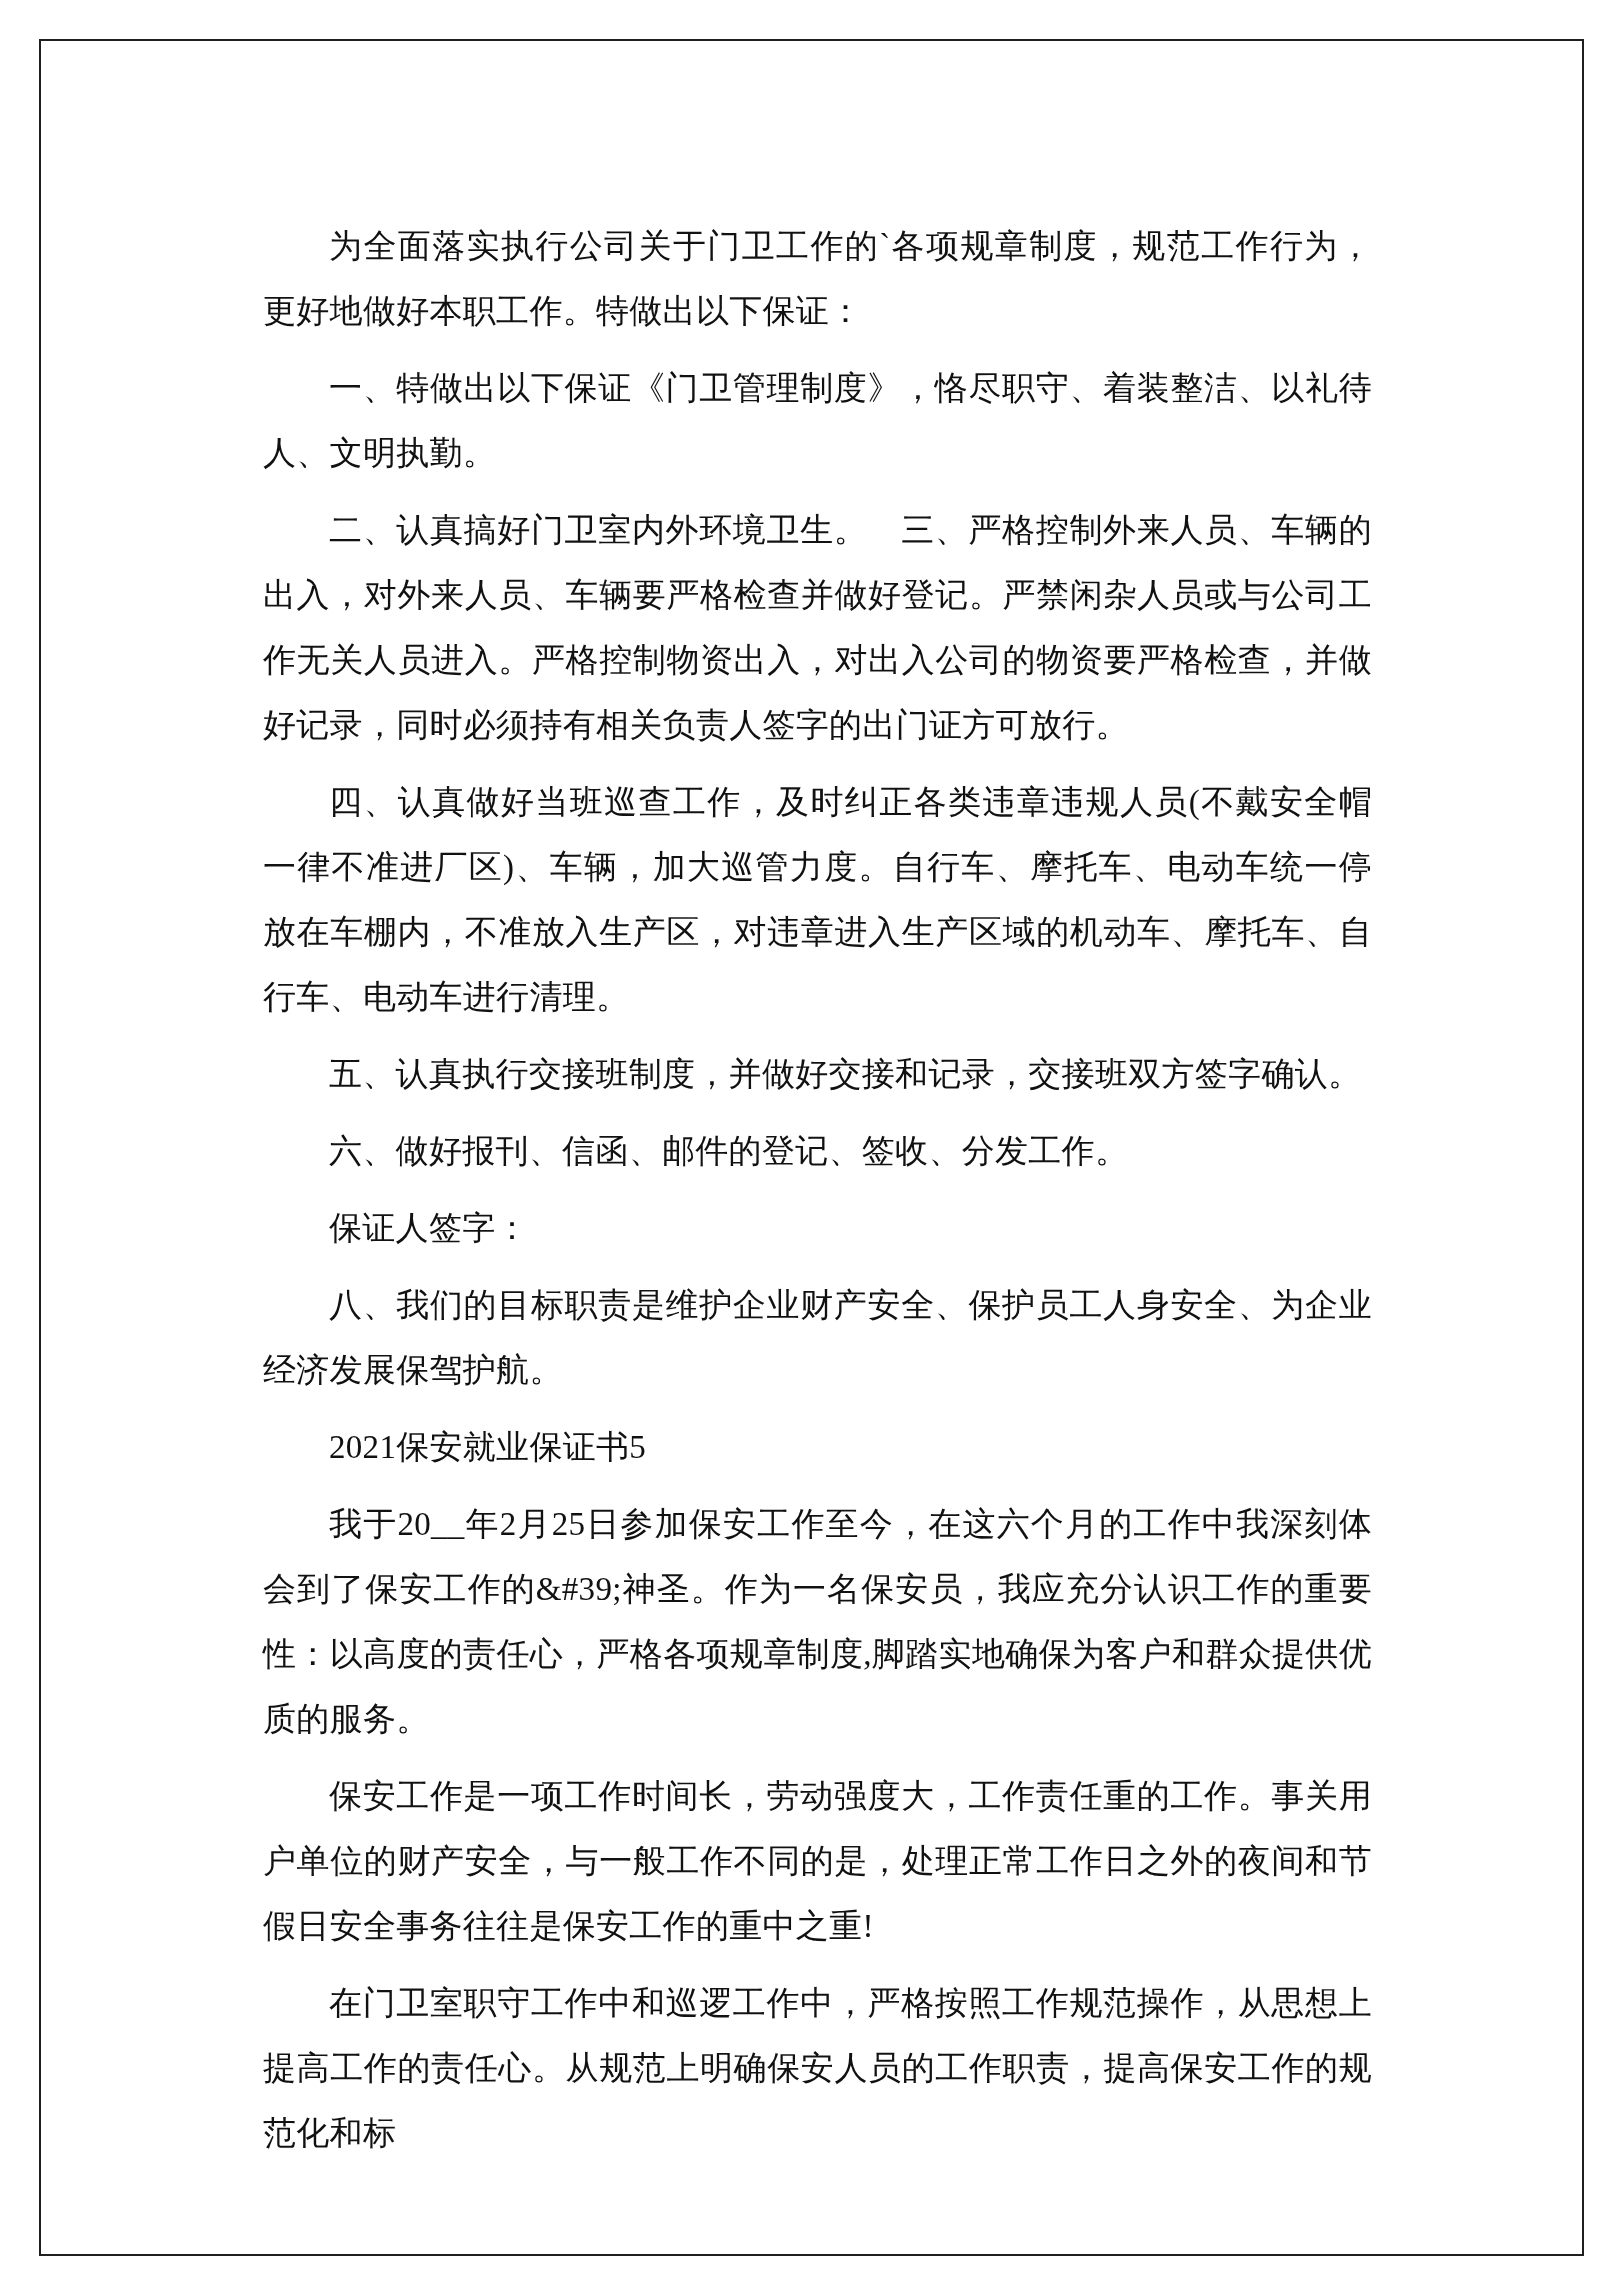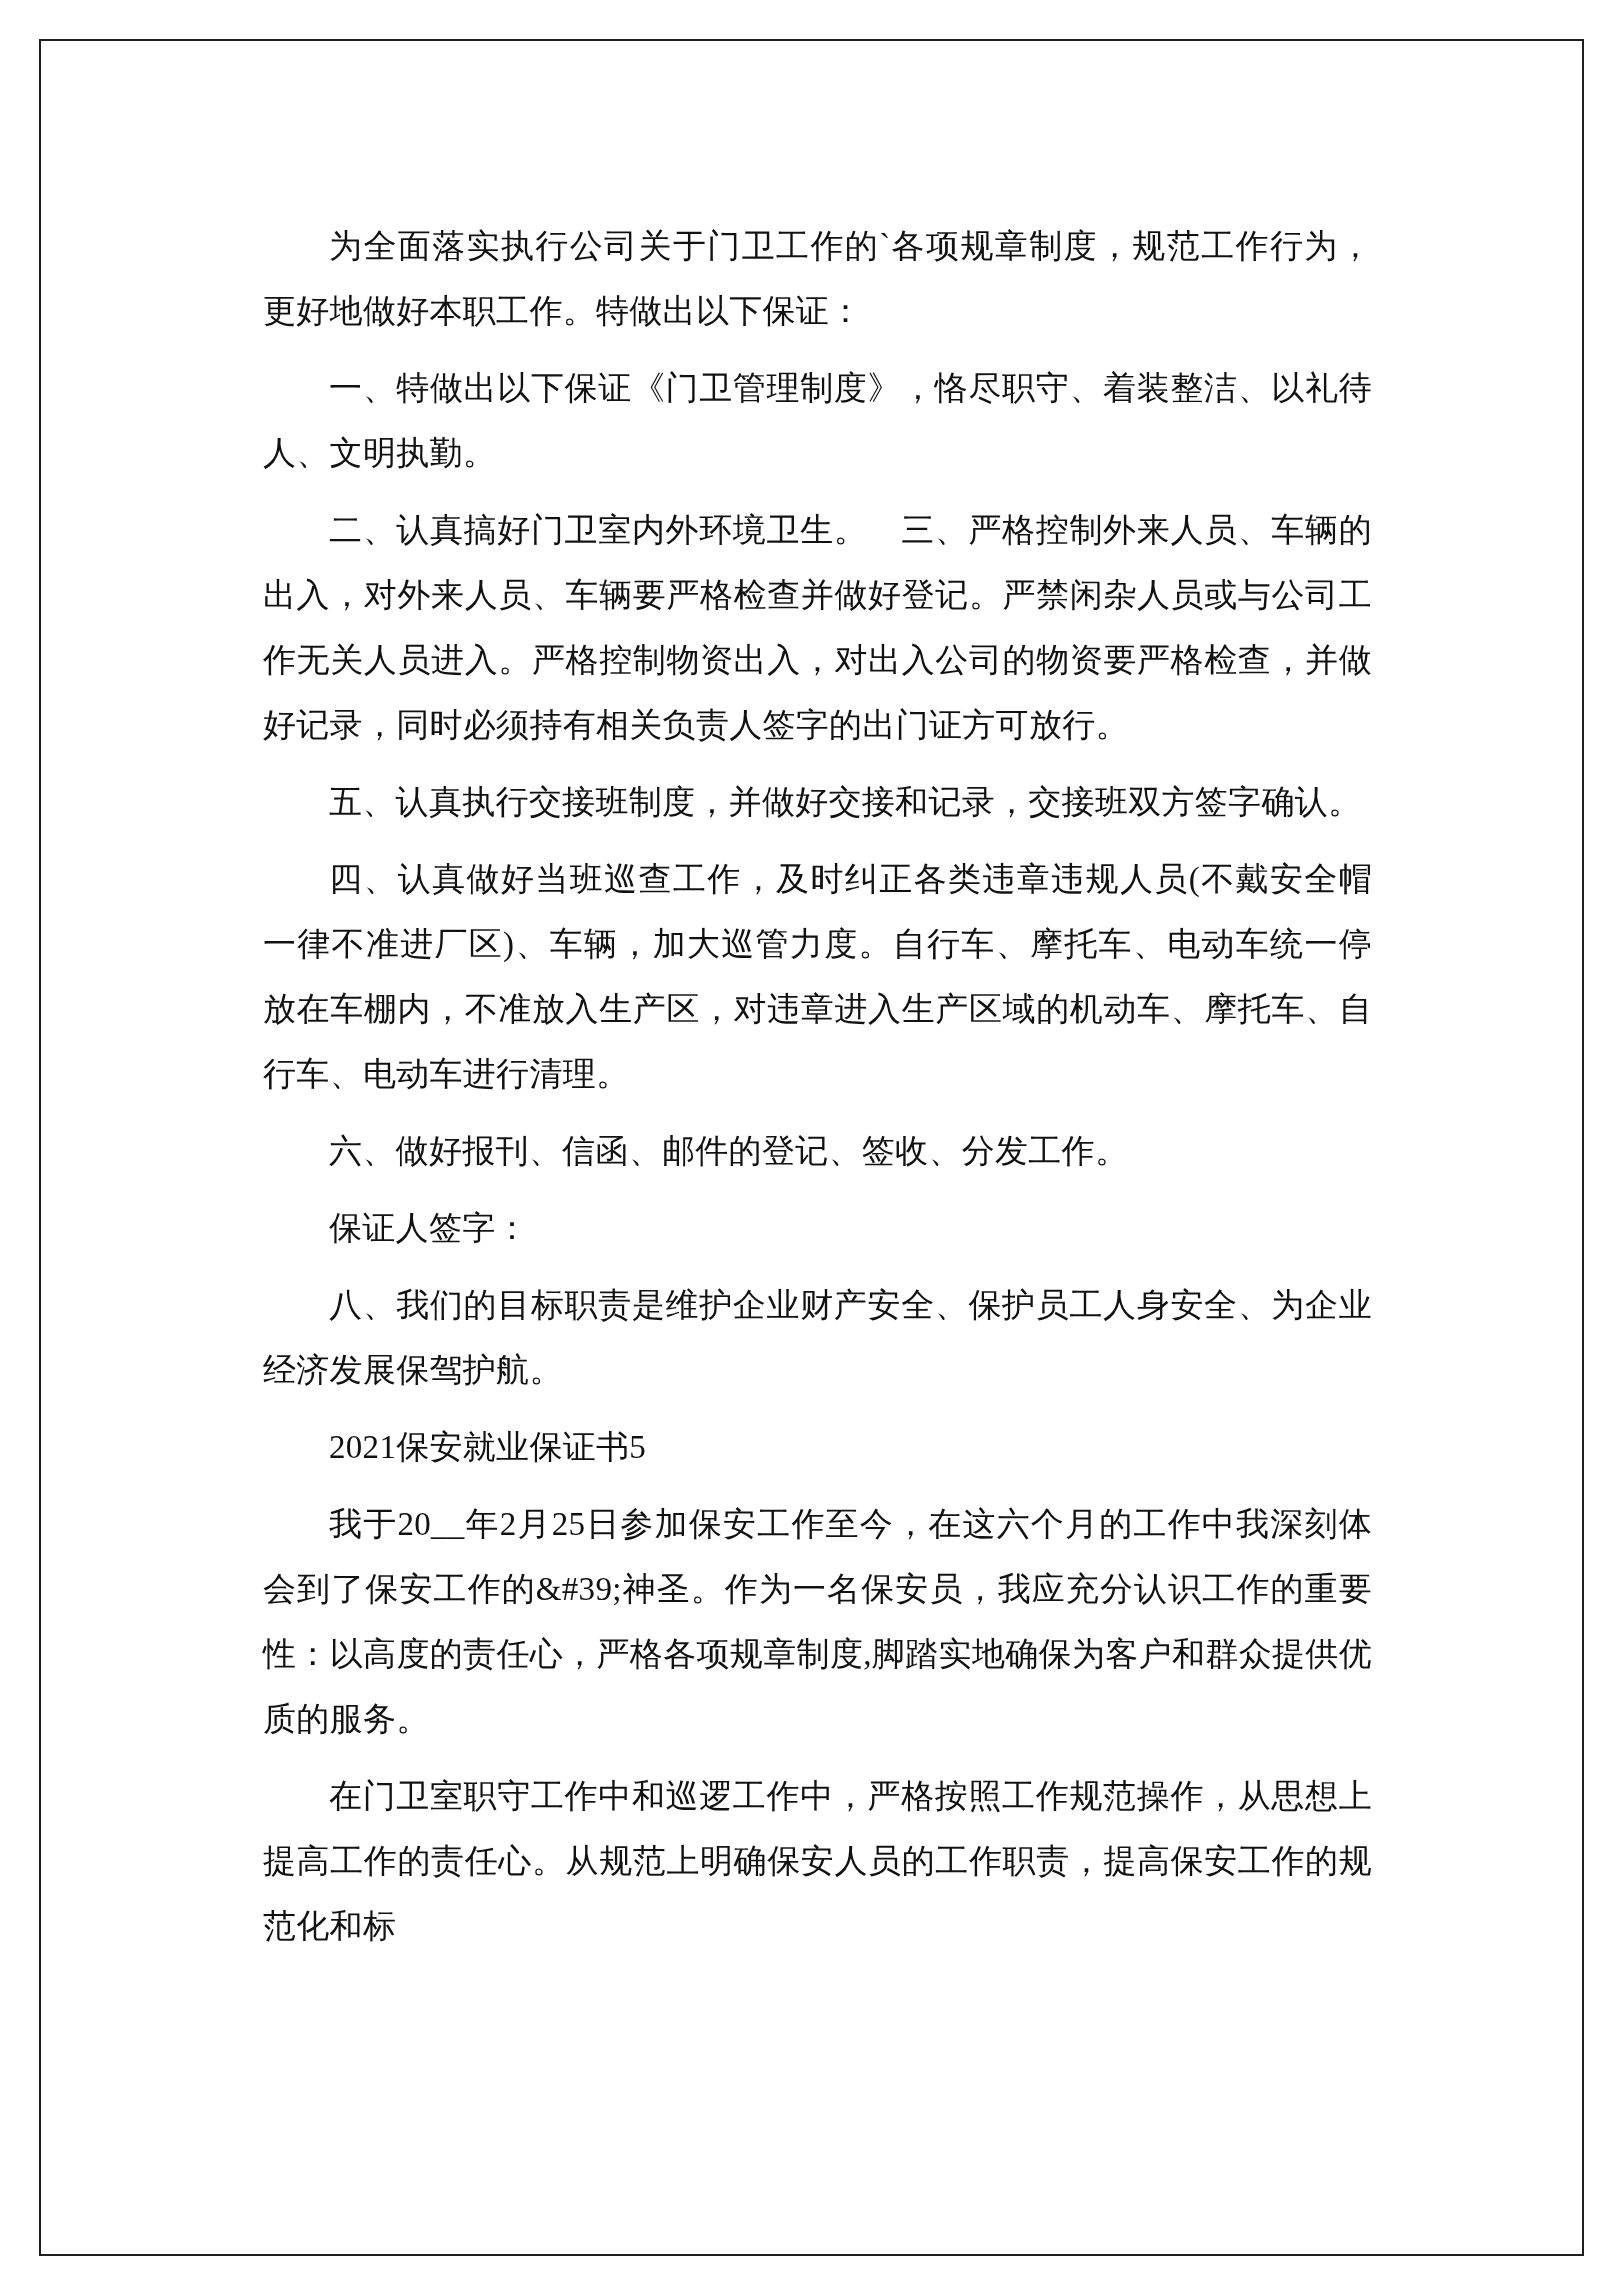--- a/index.html
+++ b/index.html
@@ -49,22 +49,23 @@
 </style>
 </head>
 <body>
 
 <div class="frame"></div>
 
 <div class="content">
   <p>为全面落实执行公司关于门卫工作的`各项规章制度，规范工作行为，更好地做好本职工作。特做出以下保证：</p>
   <p>一、特做出以下保证《门卫管理制度》，恪尽职守、着装整洁、以礼待人、文明执勤。</p>
   <p>二、认真搞好门卫室内外环境卫生。　三、严格控制外来人员、车辆的出入，对外来人员、车辆要严格检查并做好登记。严禁闲杂人员或与公司工作无关人员进入。严格控制物资出入，对出入公司的物资要严格检查，并做好记录，同时必须持有相关负责人签字的出门证方可放行。</p>
+  <p>四、认真做好当班巡查工作，及时纠正各类违章违规人员(不戴安全帽一律不准进厂区)、车辆，加大巡管力度。自行车、摩托车、电动车统一停放在车棚内，不准放入生产区，对违章进入生产区域的机动车、摩托车、自行车、电动车进行清理。</p>
   <p>五、认真执行交接班制度，并做好交接和记录，交接班双方签字确认。</p>
-  <p>四、认真做好当班巡查工作，及时纠正各类违章违规人员(不戴安全帽一律不准进厂区)、车辆，加大巡管力度。自行车、摩托车、电动车统一停放在车棚内，不准放入生产区，对违章进入生产区域的机动车、摩托车、自行车、电动车进行清理。</p>
   <p>六、做好报刊、信函、邮件的登记、签收、分发工作。</p>
   <p>保证人签字：</p>
   <p>八、我们的目标职责是维护企业财产安全、保护员工人身安全、为企业经济发展保驾护航。</p>
   <p>2021保安就业保证书5</p>
   <p>我于20__年2月25日参加保安工作至今，在这六个月的工作中我深刻体会到了保安工作的&amp;#39;神圣。作为一名保安员，我应充分认识工作的重要性：以高度的责任心，严格各项规章制度,脚踏实地确保为客户和群众提供优质的服务。</p>
+  <p>保安工作是一项工作时间长，劳动强度大，工作责任重的工作。事关用户单位的财产安全，与一般工作不同的是，处理正常工作日之外的夜间和节假日安全事务往往是保安工作的重中之重!</p>
   <p>在门卫室职守工作中和巡逻工作中，严格按照工作规范操作，从思想上提高工作的责任心。从规范上明确保安人员的工作职责，提高保安工作的规范化和标</p>
 </div>
 
 
 </body></html>

